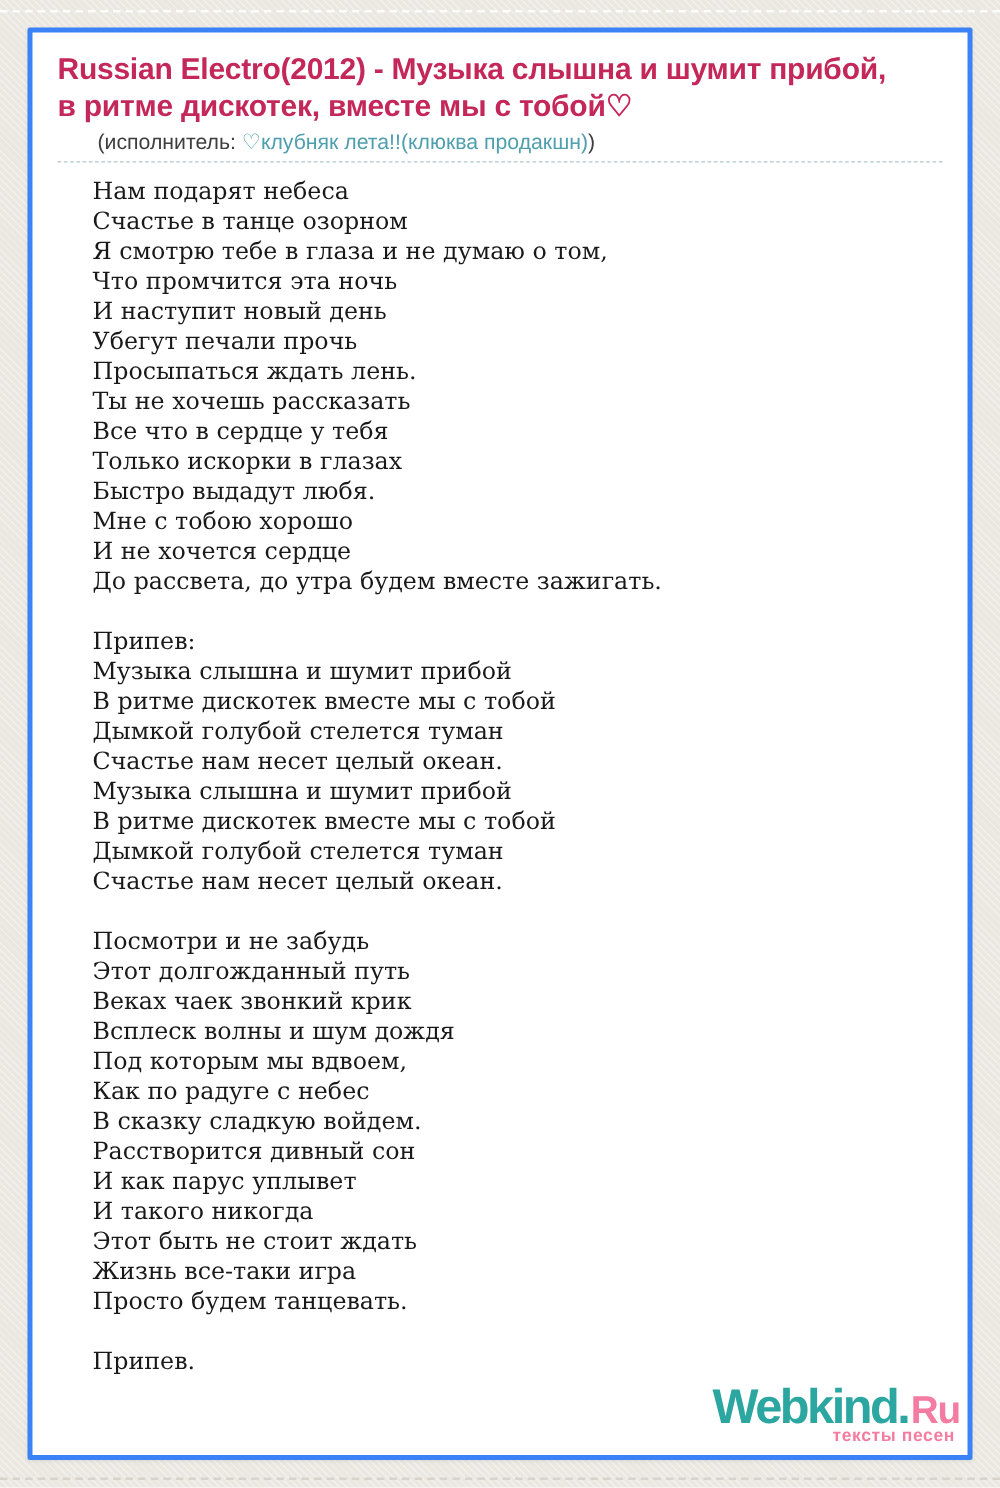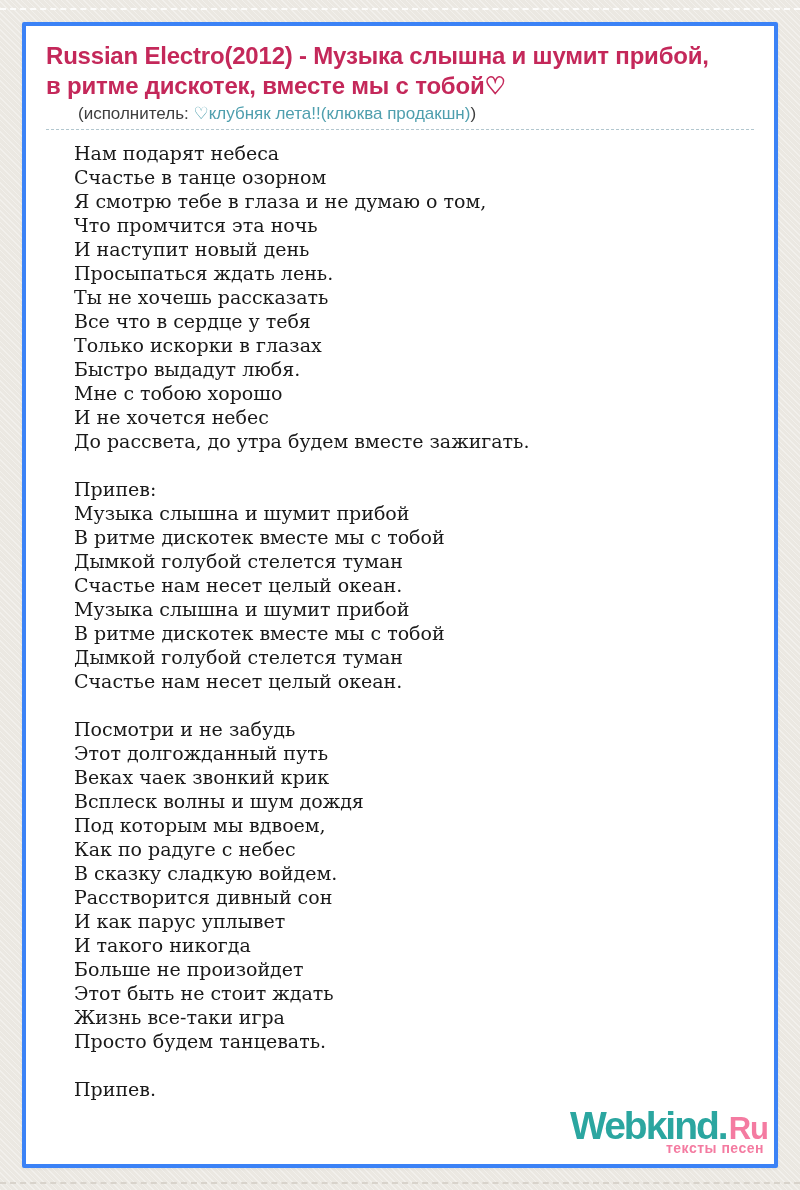--- a/index.html
+++ b/index.html
@@ -118,27 +118,28 @@
 
   <div class="dotted-divider"></div>
 
   <div class="lyrics">
       <div class="stanza">
         <div class="line">Нам подарят небеса</div>
         <div class="line">Счастье в танце озорном</div>
         <div class="line">Я смотрю тебе в глаза и не думаю о том,</div>
         <div class="line">Что промчится эта ночь</div>
         <div class="line">И наступит новый день</div>
+        <div class="line">Убегут печали прочь</div>
         <div class="line">Просыпаться ждать лень.</div>
         <div class="line">Ты не хочешь рассказать</div>
         <div class="line">Все что в сердце у тебя</div>
         <div class="line">Только искорки в глазах</div>
         <div class="line">Быстро выдадут любя.</div>
         <div class="line">Мне с тобою хорошо</div>
-        <div class="line">И не хочется небес</div>
+        <div class="line">И не хочется сердце</div>
         <div class="line">До рассвета, до утра будем вместе зажигать.</div>
       </div>
       <div class="stanza">
         <div class="line">Припев:</div>
         <div class="line">Музыка слышна и шумит прибой</div>
         <div class="line">В ритме дискотек вместе мы с тобой</div>
         <div class="line">Дымкой голубой стелется туман</div>
         <div class="line">Счастье нам несет целый океан.</div>
         <div class="line">Музыка слышна и шумит прибой</div>
         <div class="line">В ритме дискотек вместе мы с тобой</div>
@@ -149,21 +150,20 @@
         <div class="line">Посмотри и не забудь</div>
         <div class="line">Этот долгожданный путь</div>
         <div class="line">Веках чаек звонкий крик</div>
         <div class="line">Всплеск волны и шум дождя</div>
         <div class="line">Под которым мы вдвоем,</div>
         <div class="line">Как по радуге с небес</div>
         <div class="line">В сказку сладкую войдем.</div>
         <div class="line">Расстворится дивный сон</div>
         <div class="line">И как парус уплывет</div>
         <div class="line">И такого никогда</div>
-        <div class="line">Больше не произойдет</div>
         <div class="line">Этот быть не стоит ждать</div>
         <div class="line">Жизнь все-таки игра</div>
         <div class="line">Просто будем танцевать.</div>
       </div>
       <div class="stanza">
         <div class="line">Припев.</div>
       </div>
     </div>
 
   <div class="webkind-logo">

